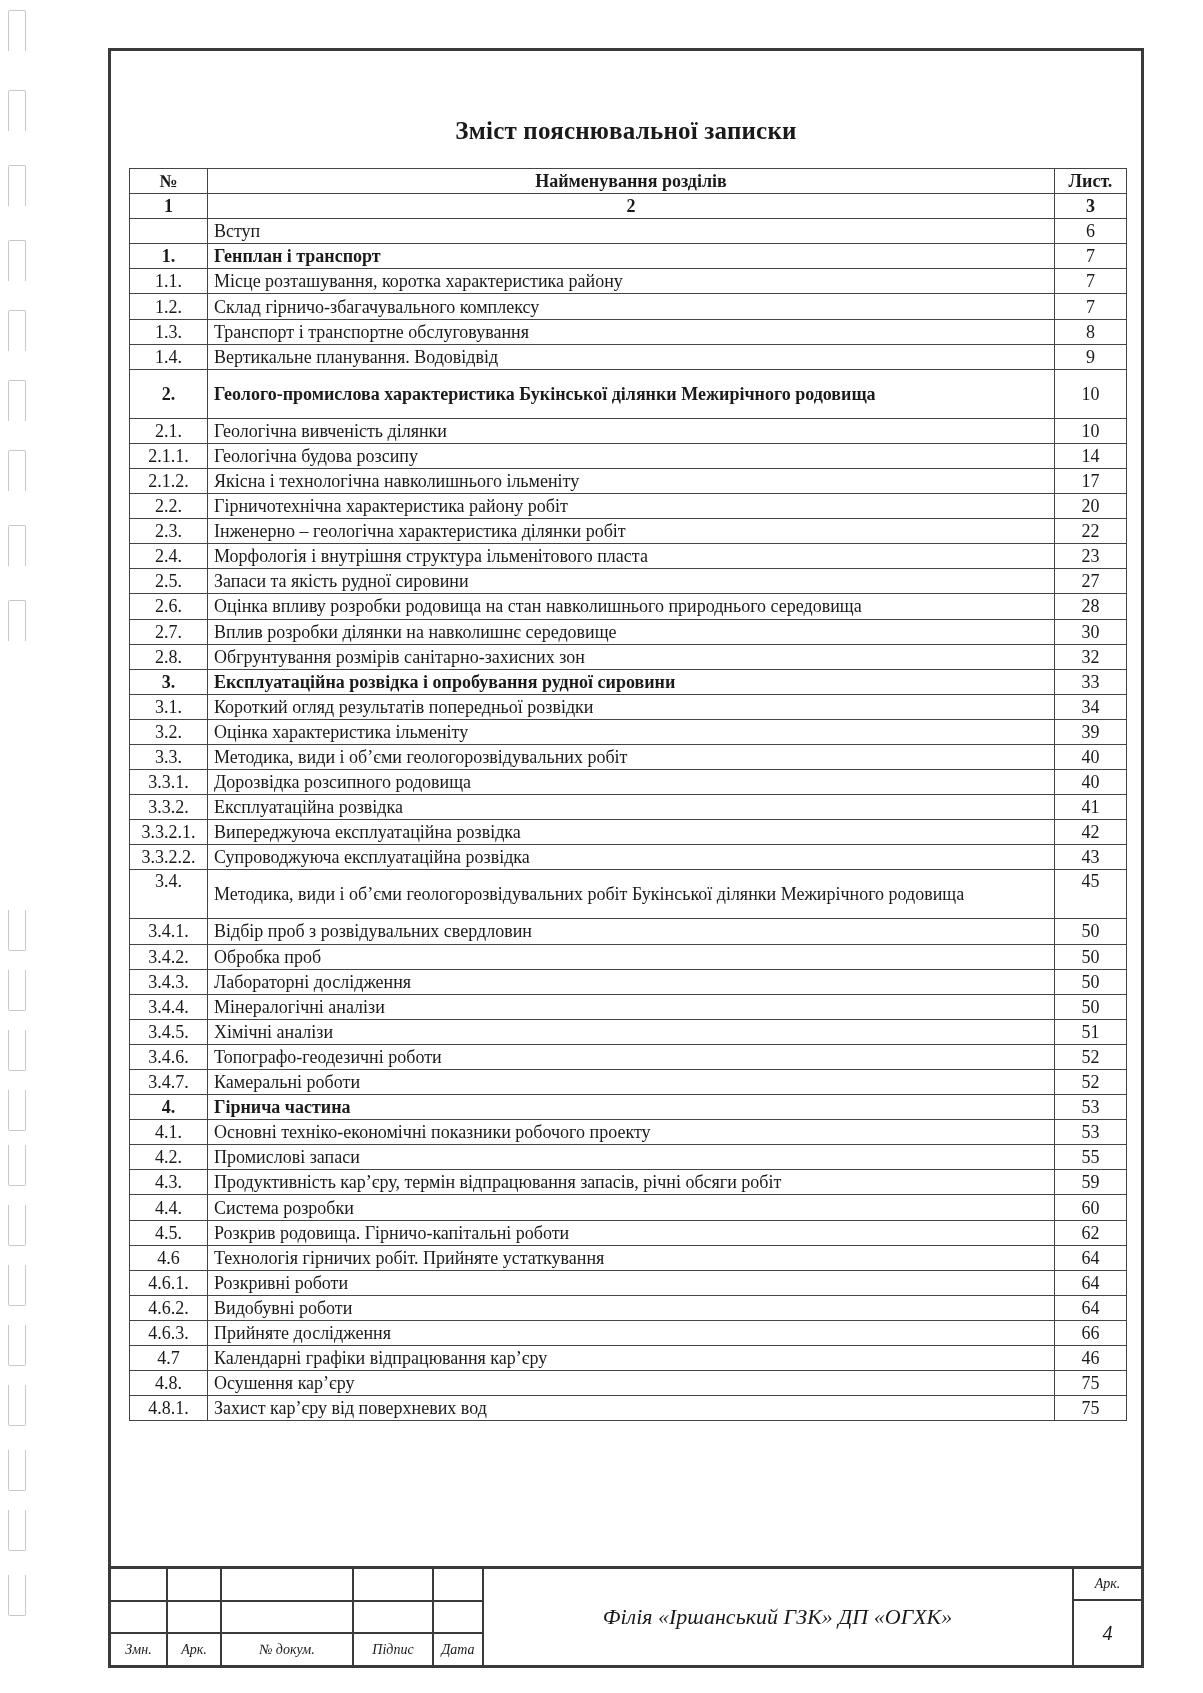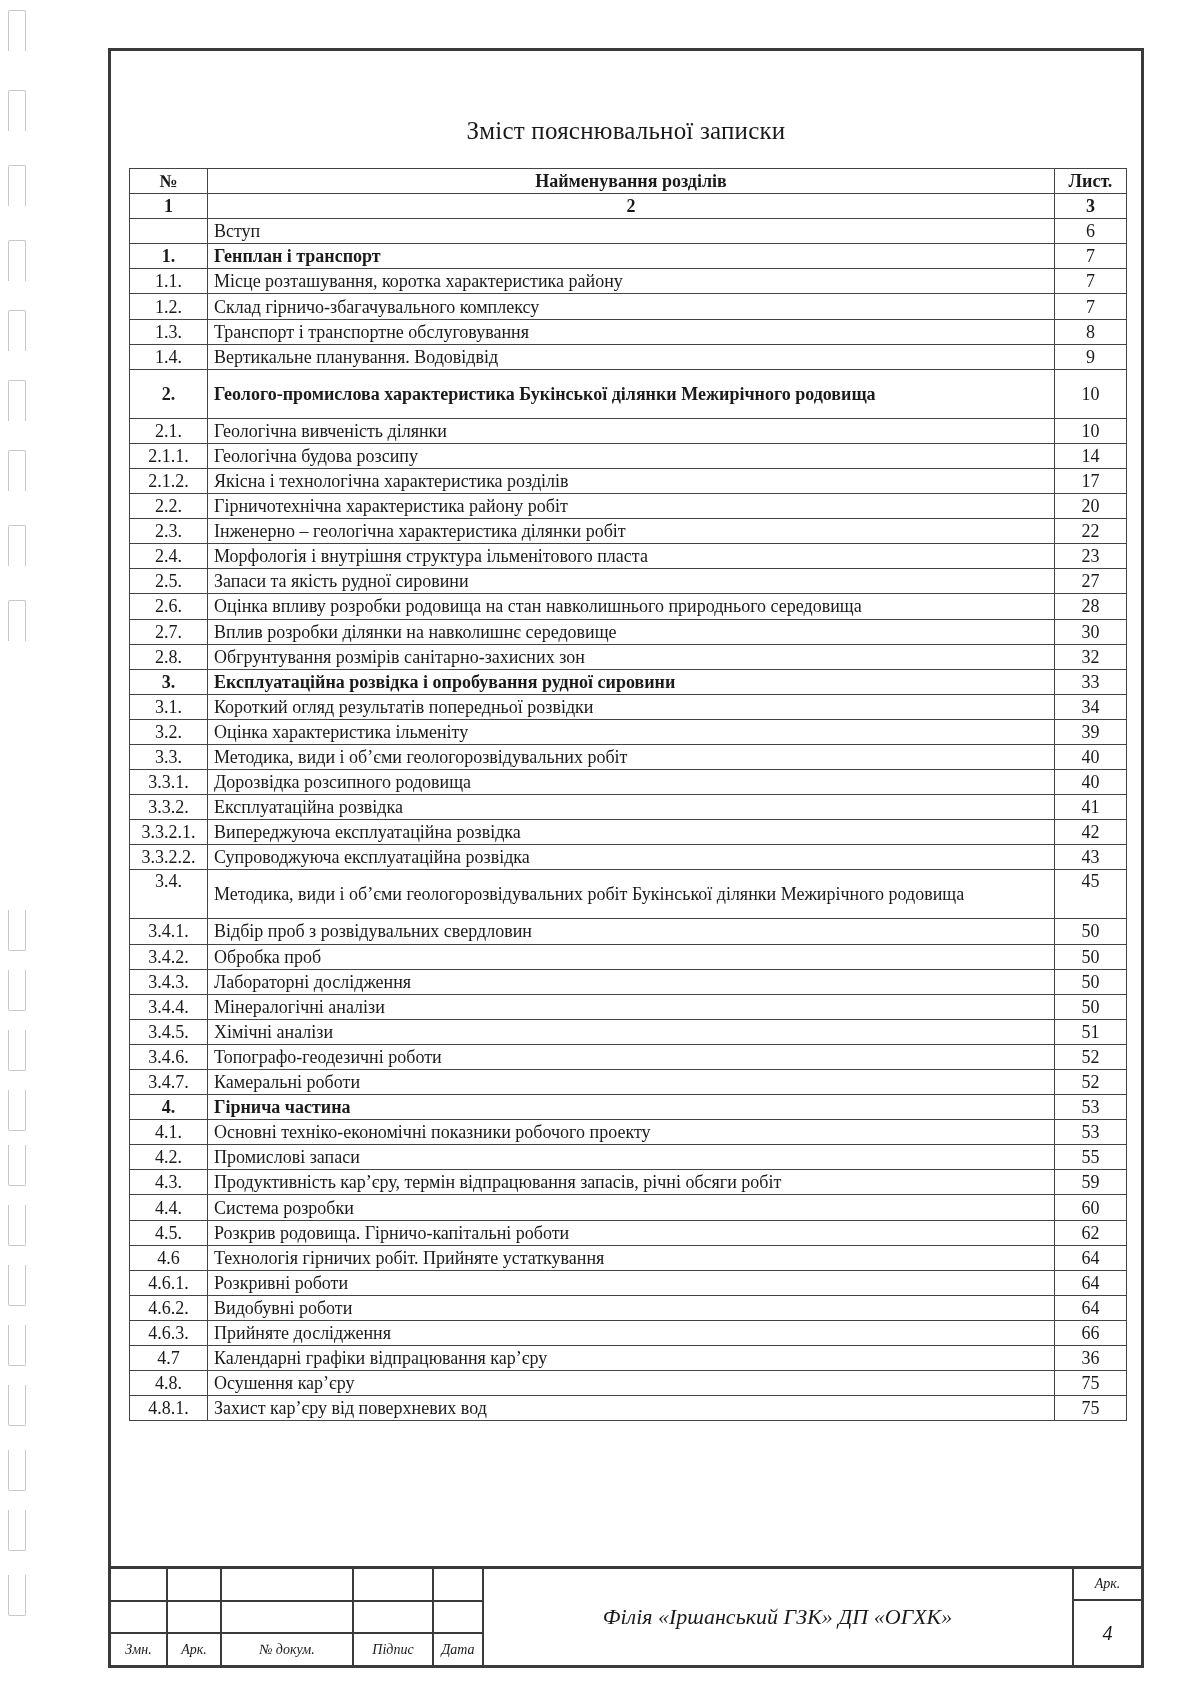--- a/index.html
+++ b/index.html
@@ -17,21 +17,21 @@
   }
   .hole.bottom { border-top: none; border-bottom: 1.5px solid #c8c8c8; border-radius: 0 0 2px 2px; }
 
   
   .frame {
     position: absolute; left: 108px; top: 48px; width: 1036px; height: 1620px;
     border: 3px solid #3a3a3a; box-sizing: border-box;
   }
   .title {
     position: absolute; left: 0; right: 0; top: 66px; text-align: center;
-    font-weight: normal; font-size: 25px; letter-spacing: 0.2px;
+    font-weight: bold; font-size: 25px; letter-spacing: 0.2px;
   }
 
   
   .toc {
     position: absolute; left: 18px; top: 117px; width: 997px;
     border-collapse: collapse; table-layout: fixed;
     font-size: 18px;
   }
   .toc td, .toc th { border: 1px solid #444; padding: 0 6px; height: 24.1px; line-height: 22px; }
   .toc col.c-num { width: 78px; }
@@ -170,21 +170,21 @@
           <td class="name">Геологічна вивченість ділянки</td>
           <td class="page">10</td>
         </tr>
         <tr>
           <td class="num">2.1.1.</td>
           <td class="name">Геологічна будова розсипу</td>
           <td class="page">14</td>
         </tr>
         <tr>
           <td class="num">2.1.2.</td>
-          <td class="name">Якісна і технологічна характеристика розділів</td>
+          <td class="name">Якісна і технологічна навколишнього ільменіту</td>
           <td class="page">17</td>
         </tr>
         <tr>
           <td class="num">2.2.</td>
           <td class="name">Гірничотехнічна характеристика району робіт</td>
           <td class="page">20</td>
         </tr>
         <tr>
           <td class="num">2.3.</td>
           <td class="name">Інженерно – геологічна характеристика ділянки робіт</td>
@@ -341,21 +341,21 @@
           <td class="page">64</td>
         </tr>
         <tr>
           <td class="num">4.6.3.</td>
           <td class="name">Прийняте дослідження</td>
           <td class="page">66</td>
         </tr>
         <tr>
           <td class="num">4.7</td>
           <td class="name">Календарні графіки відпрацювання кар’єру</td>
-          <td class="page">36</td>
+          <td class="page">46</td>
         </tr>
         <tr>
           <td class="num">4.8.</td>
           <td class="name">Осушення кар’єру</td>
           <td class="page">75</td>
         </tr>
         <tr>
           <td class="num">4.8.1.</td>
           <td class="name">Захист кар’єру від поверхневих вод</td>
           <td class="page">75</td>

